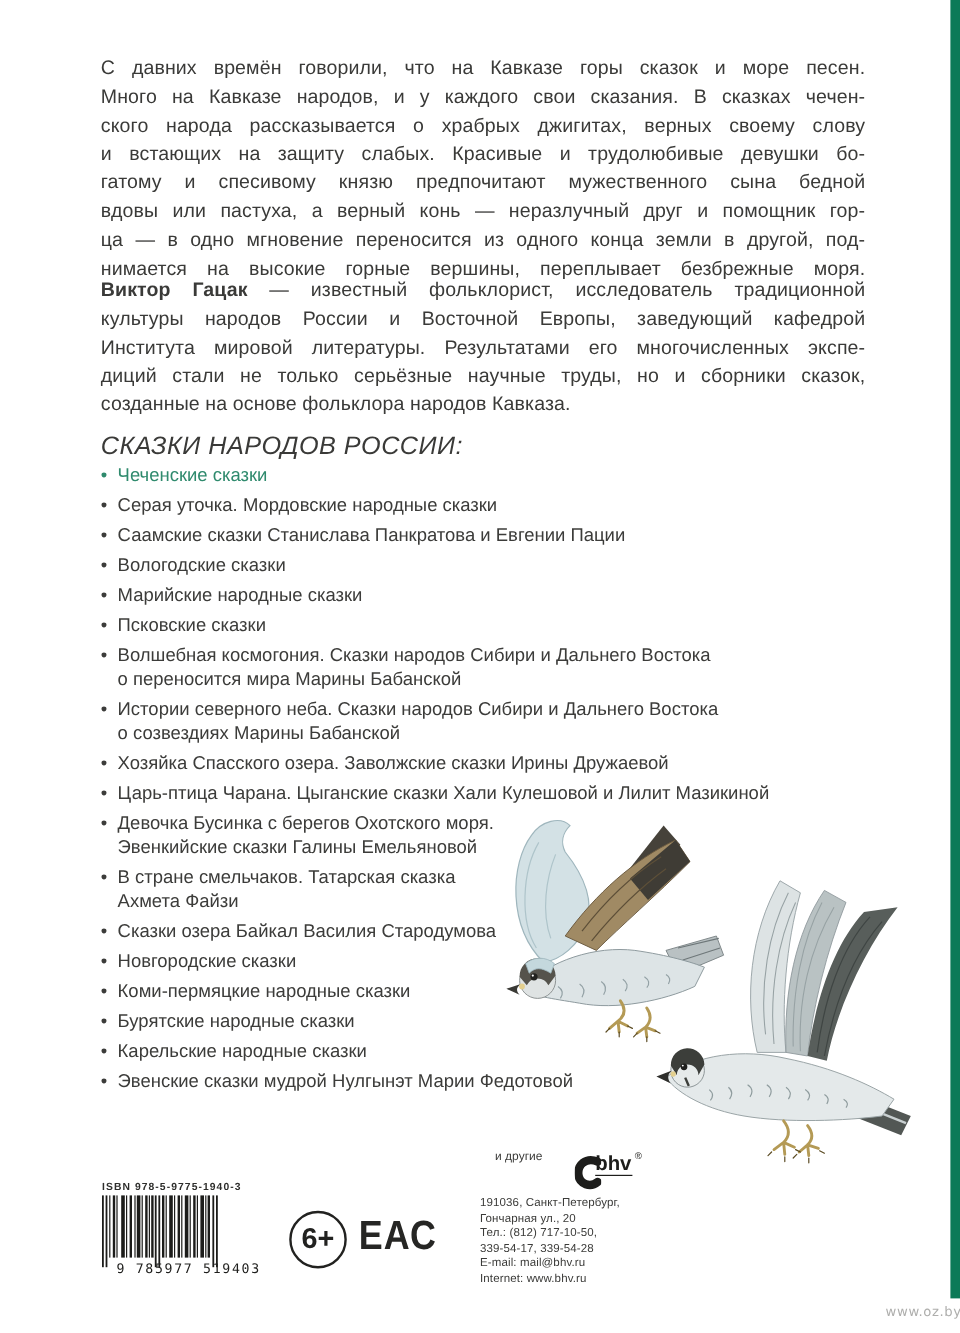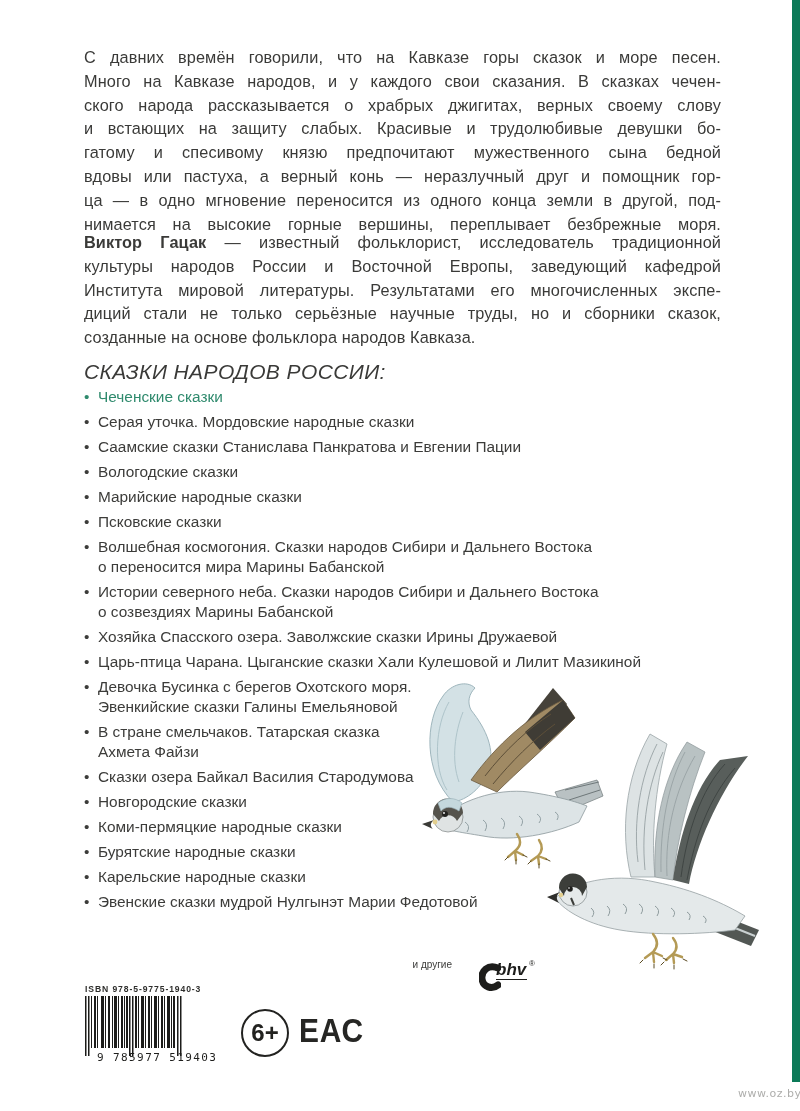--- a/index.html
+++ b/index.html
@@ -64,21 +64,21 @@
   }
   .eac-mark{
     position:absolute; left:299px; top:1011px;
     font-size:34px; font-weight:bold; color:#262624;
     transform:scaleX(.88); transform-origin:left;
     letter-spacing:1px; font-family:"Liberation Sans",sans-serif;
   }
   .publisher-logo{position:absolute; left:479px; top:958px; width:60px; height:34px;}
   .publisher-logo .logo-text{
     position:absolute; left:17px; top:3px;
-    font-style:italic; font-weight:bold; font-size:17px; color:#1d1d1b;
+    font-weight:bold; font-size:17px; color:#1d1d1b;
     border-bottom:1.6px solid #1d1d1b; line-height:18px; padding-right:1px;
   }
   .publisher-logo .reg-mark{
     position:absolute; left:50px; top:1px; font-size:8px; color:#1d1d1b; font-style:normal;
   }
   .publisher-address{
     position:absolute; left:400px; top:997px;
     font-size:9.6px; line-height:12.6px; color:#3b3b39;
     white-space:pre-line; letter-spacing:.1px;
   }
@@ -322,18 +322,24 @@
   <div class="eac-mark">ЕАС</div>
 
   <div class="publisher-logo">
     <svg width="22" height="30" viewBox="0 0 22 30" style="position:absolute;left:0;top:4px;" xmlns="http://www.w3.org/2000/svg">
       <path d="M19 6 C9 2, 2 9, 3 17 C4 25, 13 28, 19 23" stroke="#1d1d1b" stroke-width="7" fill="none" stroke-linecap="round"></path>
     </svg>
     <span class="logo-text">bhv</span>
     <span class="reg-mark">®</span>
   </div>
 
+  <div class="publisher-address">191036, Санкт-Петербург,
+Гончарная ул., 20
+Тел.: (812) 717-10-50,
+339-54-17, 339-54-28
+E-mail: mail@bhv.ru
+Internet: www.bhv.ru</div>
 
   <div class="watermark">www.oz.by</div>
 
   <div class="edge-strip"></div>
 
 </div>
 
 </body></html>

